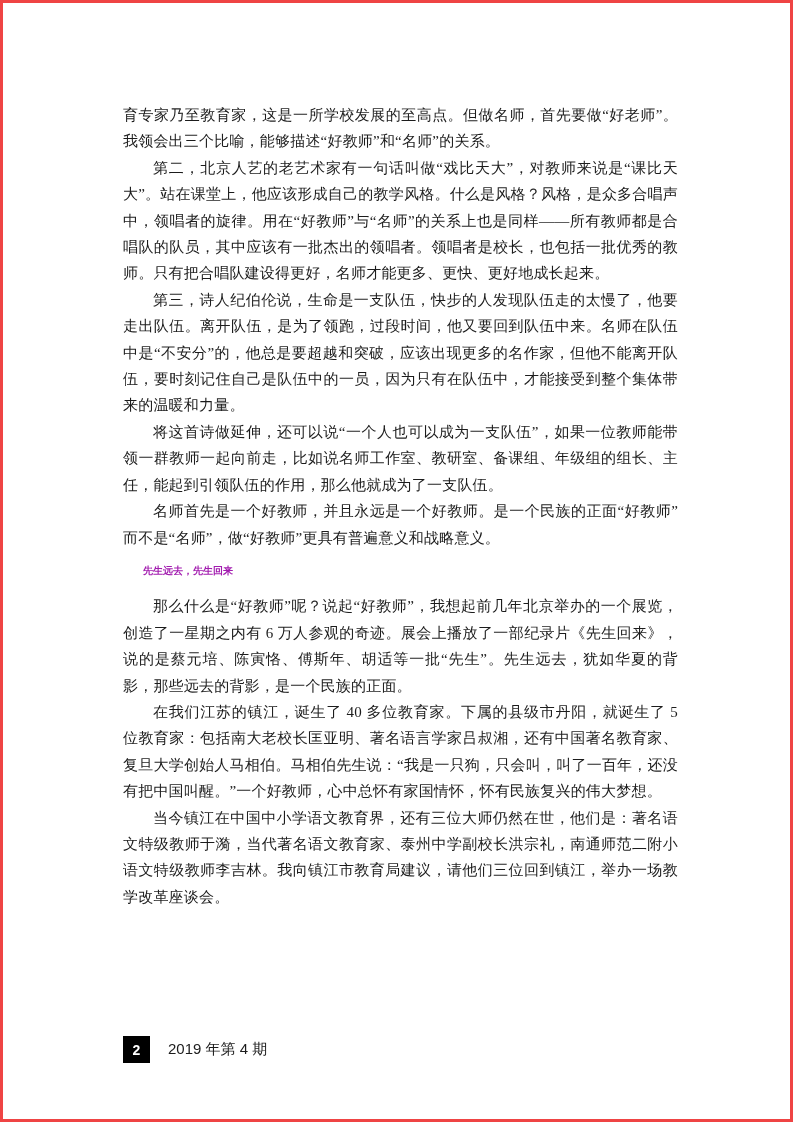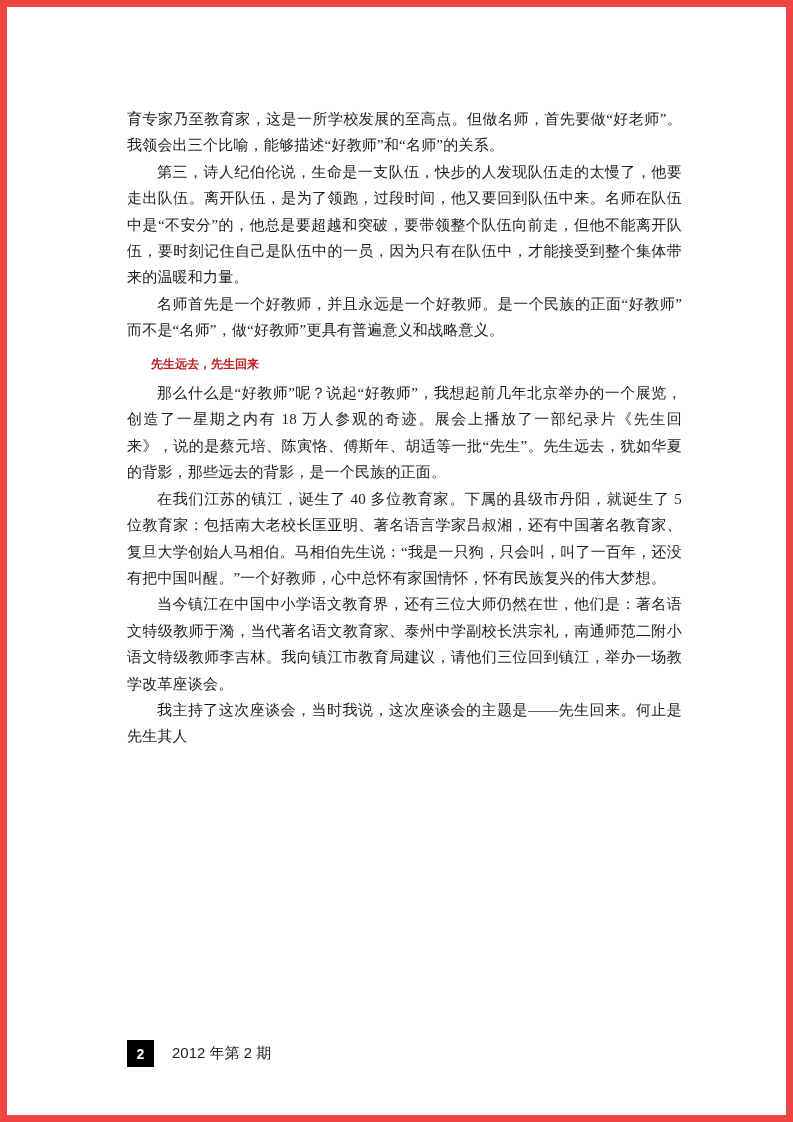--- a/index.html
+++ b/index.html
@@ -6,21 +6,21 @@
     margin: 0;
     padding: 0;
     background: #ffffff;
   }
   .page {
     position: relative;
     width: 793px;
     height: 1122px;
     background: #ffffff;
     box-sizing: border-box;
-    border: 7px solid #ef4444;
+    border: 3px solid #ef4444;
     overflow: hidden;
     font-family: "Liberation Serif", "DejaVu Serif", serif;
     color: #1c1c1c;
   }
   .content {
     position: absolute;
     left: 120px;
     top: 99px;
     width: 555px;
   }
@@ -30,27 +30,27 @@
     line-height: 26.4px;
     text-align: justify;
     text-justify: inter-ideograph;
     letter-spacing: 0.2px;
     color: #1c1c1c;
   }
   .content p.indent {
     text-indent: 2em;
   }
   .section-heading {
-    margin: 7px 0 3px 0;
+    margin: 7px 0 9px 0;
     font-family: "Liberation Sans", "DejaVu Sans", sans-serif;
     font-weight: bold;
-    font-size: 12px;
+    font-size: 10px;
     line-height: 26.4px;
     text-indent: 2em;
-    color: #b91c1c;
+    color: #a21caf;
   }
   .footer {
     position: absolute;
     left: 120px;
     top: 1033px;
     display: flex;
     align-items: center;
     font-family: "Liberation Sans", "DejaVu Sans", sans-serif;
   }
   .page-number-box {
@@ -70,29 +70,30 @@
     color: #1c1c1c;
   }
 </style>
 </head>
 <body>
 
 <div class="page">
 
   <div class="content">
     <p>育专家乃至教育家，这是一所学校发展的至高点。但做名师，首先要做“好老师”。我领会出三个比喻，能够描述“好教师”和“名师”的关系。</p>
-    <p class="indent">第三，诗人纪伯伦说，生命是一支队伍，快步的人发现队伍走的太慢了，他要走出队伍。离开队伍，是为了领跑，过段时间，他又要回到队伍中来。名师在队伍中是“不安分”的，他总是要超越和突破，要带领整个队伍向前走，但他不能离开队伍，要时刻记住自己是队伍中的一员，因为只有在队伍中，才能接受到整个集体带来的温暖和力量。</p>
+    <p class="indent">第二，北京人艺的老艺术家有一句话叫做“戏比天大”，对教师来说是“课比天大”。站在课堂上，他应该形成自己的教学风格。什么是风格？风格，是众多合唱声中，领唱者的旋律。用在“好教师”与“名师”的关系上也是同样——所有教师都是合唱队的队员，其中应该有一批杰出的领唱者。领唱者是校长，也包括一批优秀的教师。只有把合唱队建设得更好，名师才能更多、更快、更好地成长起来。</p>
+    <p class="indent">第三，诗人纪伯伦说，生命是一支队伍，快步的人发现队伍走的太慢了，他要走出队伍。离开队伍，是为了领跑，过段时间，他又要回到队伍中来。名师在队伍中是“不安分”的，他总是要超越和突破，应该出现更多的名作家，但他不能离开队伍，要时刻记住自己是队伍中的一员，因为只有在队伍中，才能接受到整个集体带来的温暖和力量。</p>
+    <p class="indent">将这首诗做延伸，还可以说“一个人也可以成为一支队伍”，如果一位教师能带领一群教师一起向前走，比如说名师工作室、教研室、备课组、年级组的组长、主任，能起到引领队伍的作用，那么他就成为了一支队伍。</p>
     <p class="indent">名师首先是一个好教师，并且永远是一个好教师。是一个民族的正面“好教师”而不是“名师”，做“好教师”更具有普遍意义和战略意义。</p>
 
     <h2 class="section-heading">先生远去，先生回来</h2>
 
-    <p class="indent">那么什么是“好教师”呢？说起“好教师”，我想起前几年北京举办的一个展览，创造了一星期之内有 18 万人参观的奇迹。展会上播放了一部纪录片《先生回来》，说的是蔡元培、陈寅恪、傅斯年、胡适等一批“先生”。先生远去，犹如华夏的背影，那些远去的背影，是一个民族的正面。</p>
+    <p class="indent">那么什么是“好教师”呢？说起“好教师”，我想起前几年北京举办的一个展览，创造了一星期之内有 6 万人参观的奇迹。展会上播放了一部纪录片《先生回来》，说的是蔡元培、陈寅恪、傅斯年、胡适等一批“先生”。先生远去，犹如华夏的背影，那些远去的背影，是一个民族的正面。</p>
     <p class="indent">在我们江苏的镇江，诞生了 40 多位教育家。下属的县级市丹阳，就诞生了 5 位教育家：包括南大老校长匡亚明、著名语言学家吕叔湘，还有中国著名教育家、复旦大学创始人马相伯。马相伯先生说：“我是一只狗，只会叫，叫了一百年，还没有把中国叫醒。”一个好教师，心中总怀有家国情怀，怀有民族复兴的伟大梦想。</p>
     <p class="indent">当今镇江在中国中小学语文教育界，还有三位大师仍然在世，他们是：著名语文特级教师于漪，当代著名语文教育家、泰州中学副校长洪宗礼，南通师范二附小语文特级教师李吉林。我向镇江市教育局建议，请他们三位回到镇江，举办一场教学改革座谈会。</p>
-    <p class="indent">我主持了这次座谈会，当时我说，这次座谈会的主题是——先生回来。何止是先生其人</p>
   </div>
 
   <div class="footer">
     <div class="page-number-box">2</div>
-    <div class="issue-label">2012 年第 2 期</div>
+    <div class="issue-label">2019 年第 4 期</div>
   </div>
 
 </div>
 
 </body></html>

